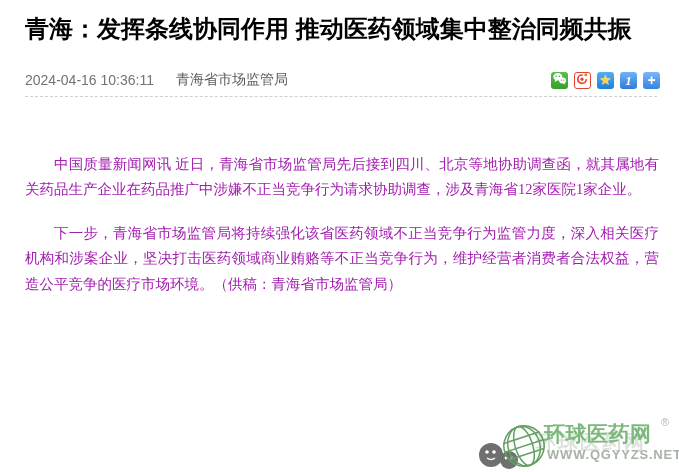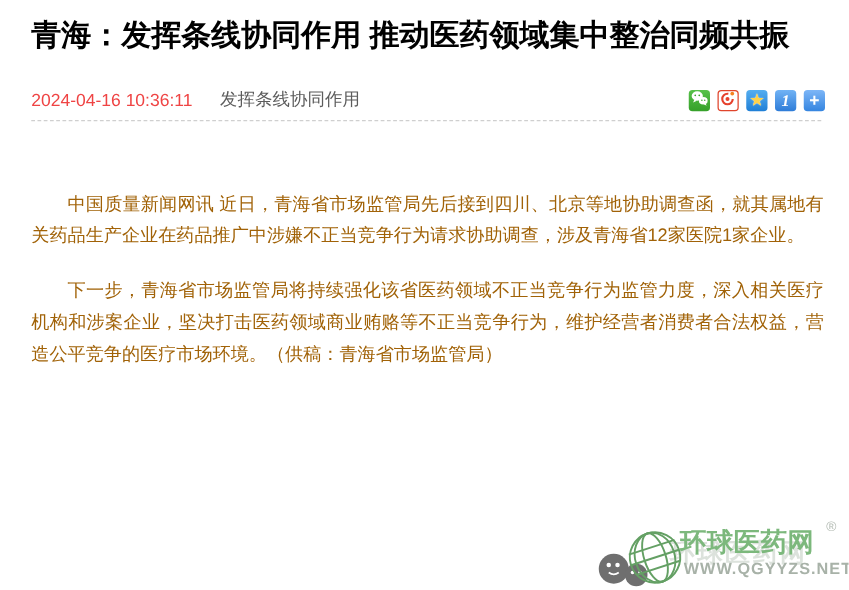--- a/index.html
+++ b/index.html
@@ -8,21 +8,21 @@
     font-family:"Liberation Sans","DejaVu Sans",sans-serif;
   }
   .title{
     position:absolute;left:25px;top:13px;width:634px;margin:0;
     font-size:24px;line-height:32px;font-weight:700;color:#000;letter-spacing:0px;
   }
   .meta{
     position:absolute;left:25px;top:69px;width:635px;height:22px;
     display:flex;align-items:center;
   }
-  .date{font-size:14px;color:#ef4444;white-space:nowrap;}
+  .date{font-size:14px;color:#737373;white-space:nowrap;}
   .source{font-size:14px;color:#5c5c5c;margin-left:22px;white-space:nowrap;}
   .share{margin-left:auto;display:flex;gap:6px;}
   .share-btn{
     width:17px;height:17px;border-radius:3px;display:flex;align-items:center;justify-content:center;
     box-sizing:border-box;cursor:pointer;padding:0;border:0;background:none;
   }
   .share-btn.wechat{background:linear-gradient(#57c14a,#35a029);}
   .share-btn.weibo{background:#fff;border:1px solid #e0452c;}
   .share-btn.qzone{background:linear-gradient(#55aef0,#1f7fd6);}
   .share-btn.one{background:linear-gradient(#71b3f5,#2e7cd8);}
@@ -30,21 +30,21 @@
   .share-btn .glyph{color:#fff;font-weight:700;line-height:1;}
   .share-btn.qzone .glyph{color:#ffd24a;font-size:12px;text-shadow:0 0 1px #fff;}
   .share-btn.one .glyph{font-family:"Liberation Serif","DejaVu Serif",serif;font-size:13px;font-style:italic;}
   .share-btn.more .glyph{font-size:14px;}
   .divider{
     position:absolute;left:25px;top:96px;width:632px;height:0;
     border-top:1px dashed #cfcfcf;
   }
   .article{
     position:absolute;left:25px;top:152px;width:634px;
-    font-size:14.5px;line-height:25.4px;color:#a16207;text-align:justify;
+    font-size:14.5px;line-height:25.4px;color:#a21caf;text-align:justify;font-family:Liberation Serif, serif;
   }
   .article p{margin:0 0 18px 0;text-indent:2em;}
   
   .watermark{position:absolute;left:478px;top:416px;width:201px;height:56px;}
   .wm-ghost{
     position:absolute;left:58px;top:13px;font-size:20px;font-weight:700;
     color:#dce2dc;letter-spacing:2px;white-space:nowrap;
   }
   .wm-brand{
     position:absolute;left:66px;top:4px;font-size:21px;font-weight:700;
@@ -60,21 +60,21 @@
 </style>
 </head>
 <body>
 
 <div class="page">
 
   <h1 class="title">青海：发挥条线协同作用 推动医药领域集中整治同频共振</h1>
 
   <div class="meta">
     <span class="date">2024-04-16 10:36:11</span>
-    <span class="source">发挥条线协同作用</span>
+    <span class="source">青海省市场监管局</span>
 
     <div class="share">
       <button class="share-btn wechat">
         <span>
           <svg width="17" height="17" viewBox="0 0 17 17">
             <ellipse cx="6.8" cy="6.8" rx="4.5" ry="3.8" fill="#ffffff"></ellipse>
             <path d="M4.5 9.5 L3.5 12 L6.5 10.5 Z" fill="#ffffff"></path>
             <ellipse cx="11.6" cy="10.6" rx="3.5" ry="3.0" fill="#ffffff"></ellipse>
             <path d="M13.5 12.8 L14.3 14.6 L12.0 13.4 Z" fill="#ffffff"></path>
             <circle cx="5.2" cy="6.2" r="0.7" fill="#3aa52f"></circle>

